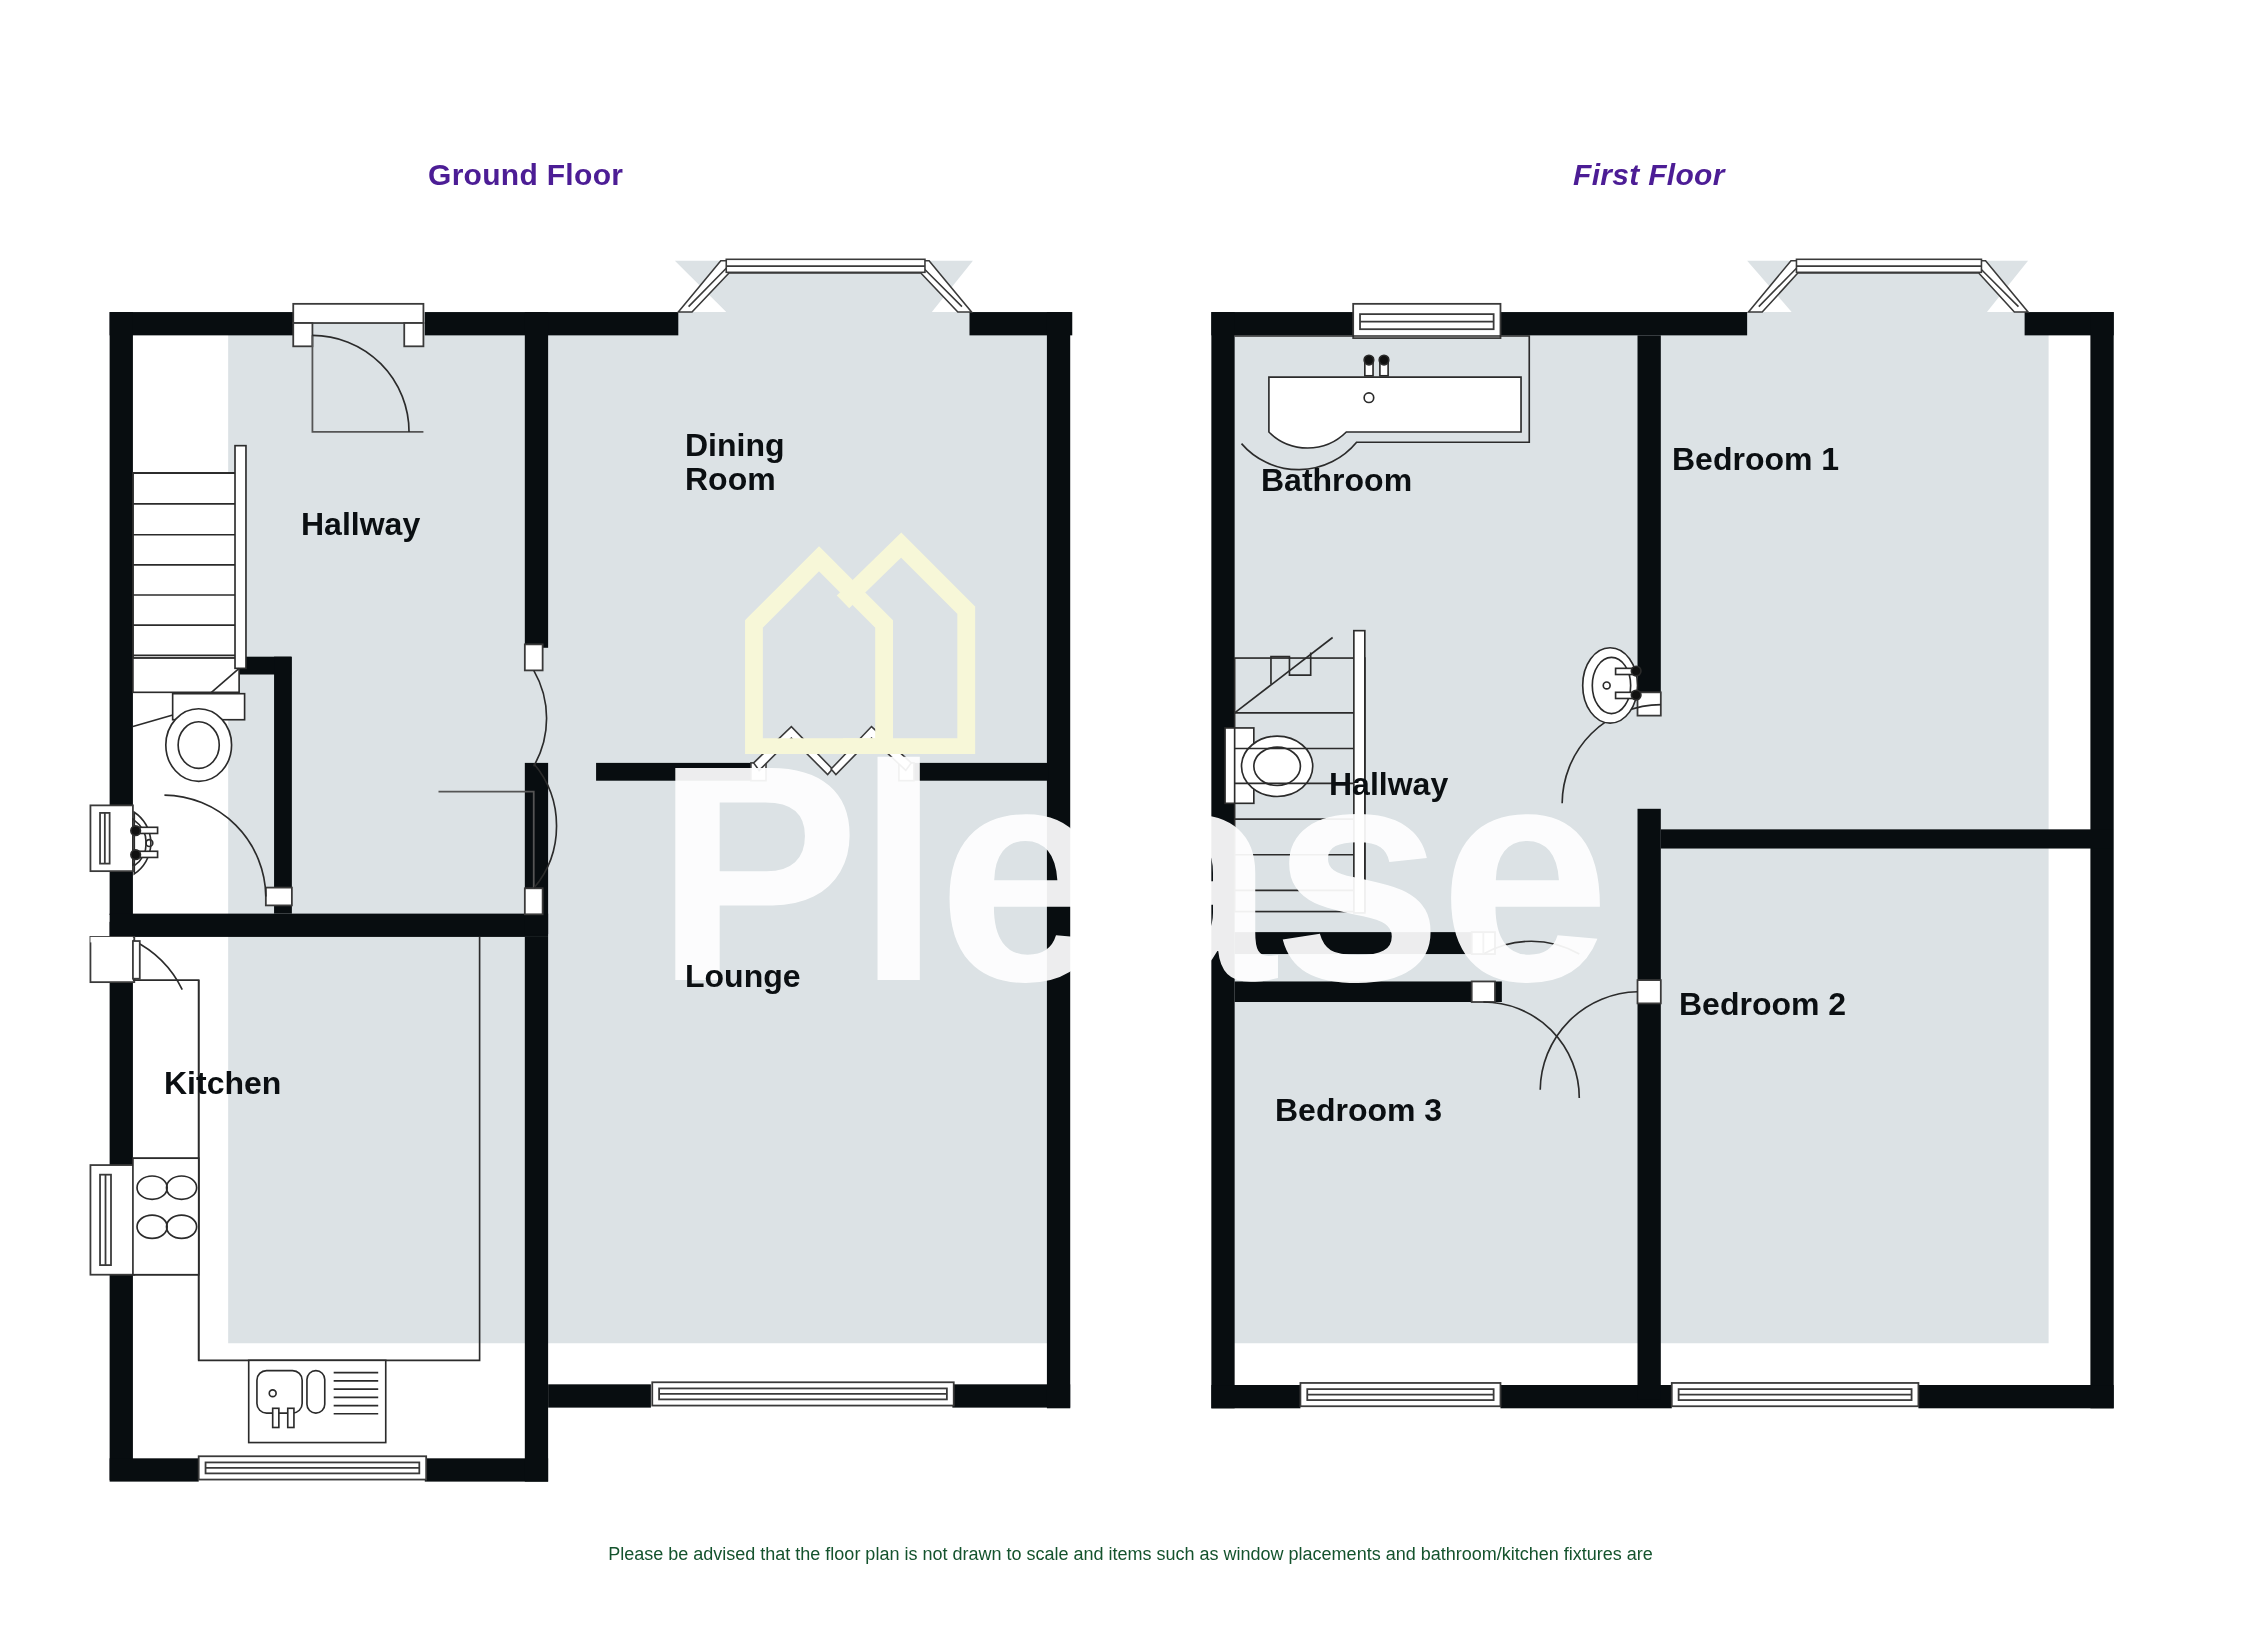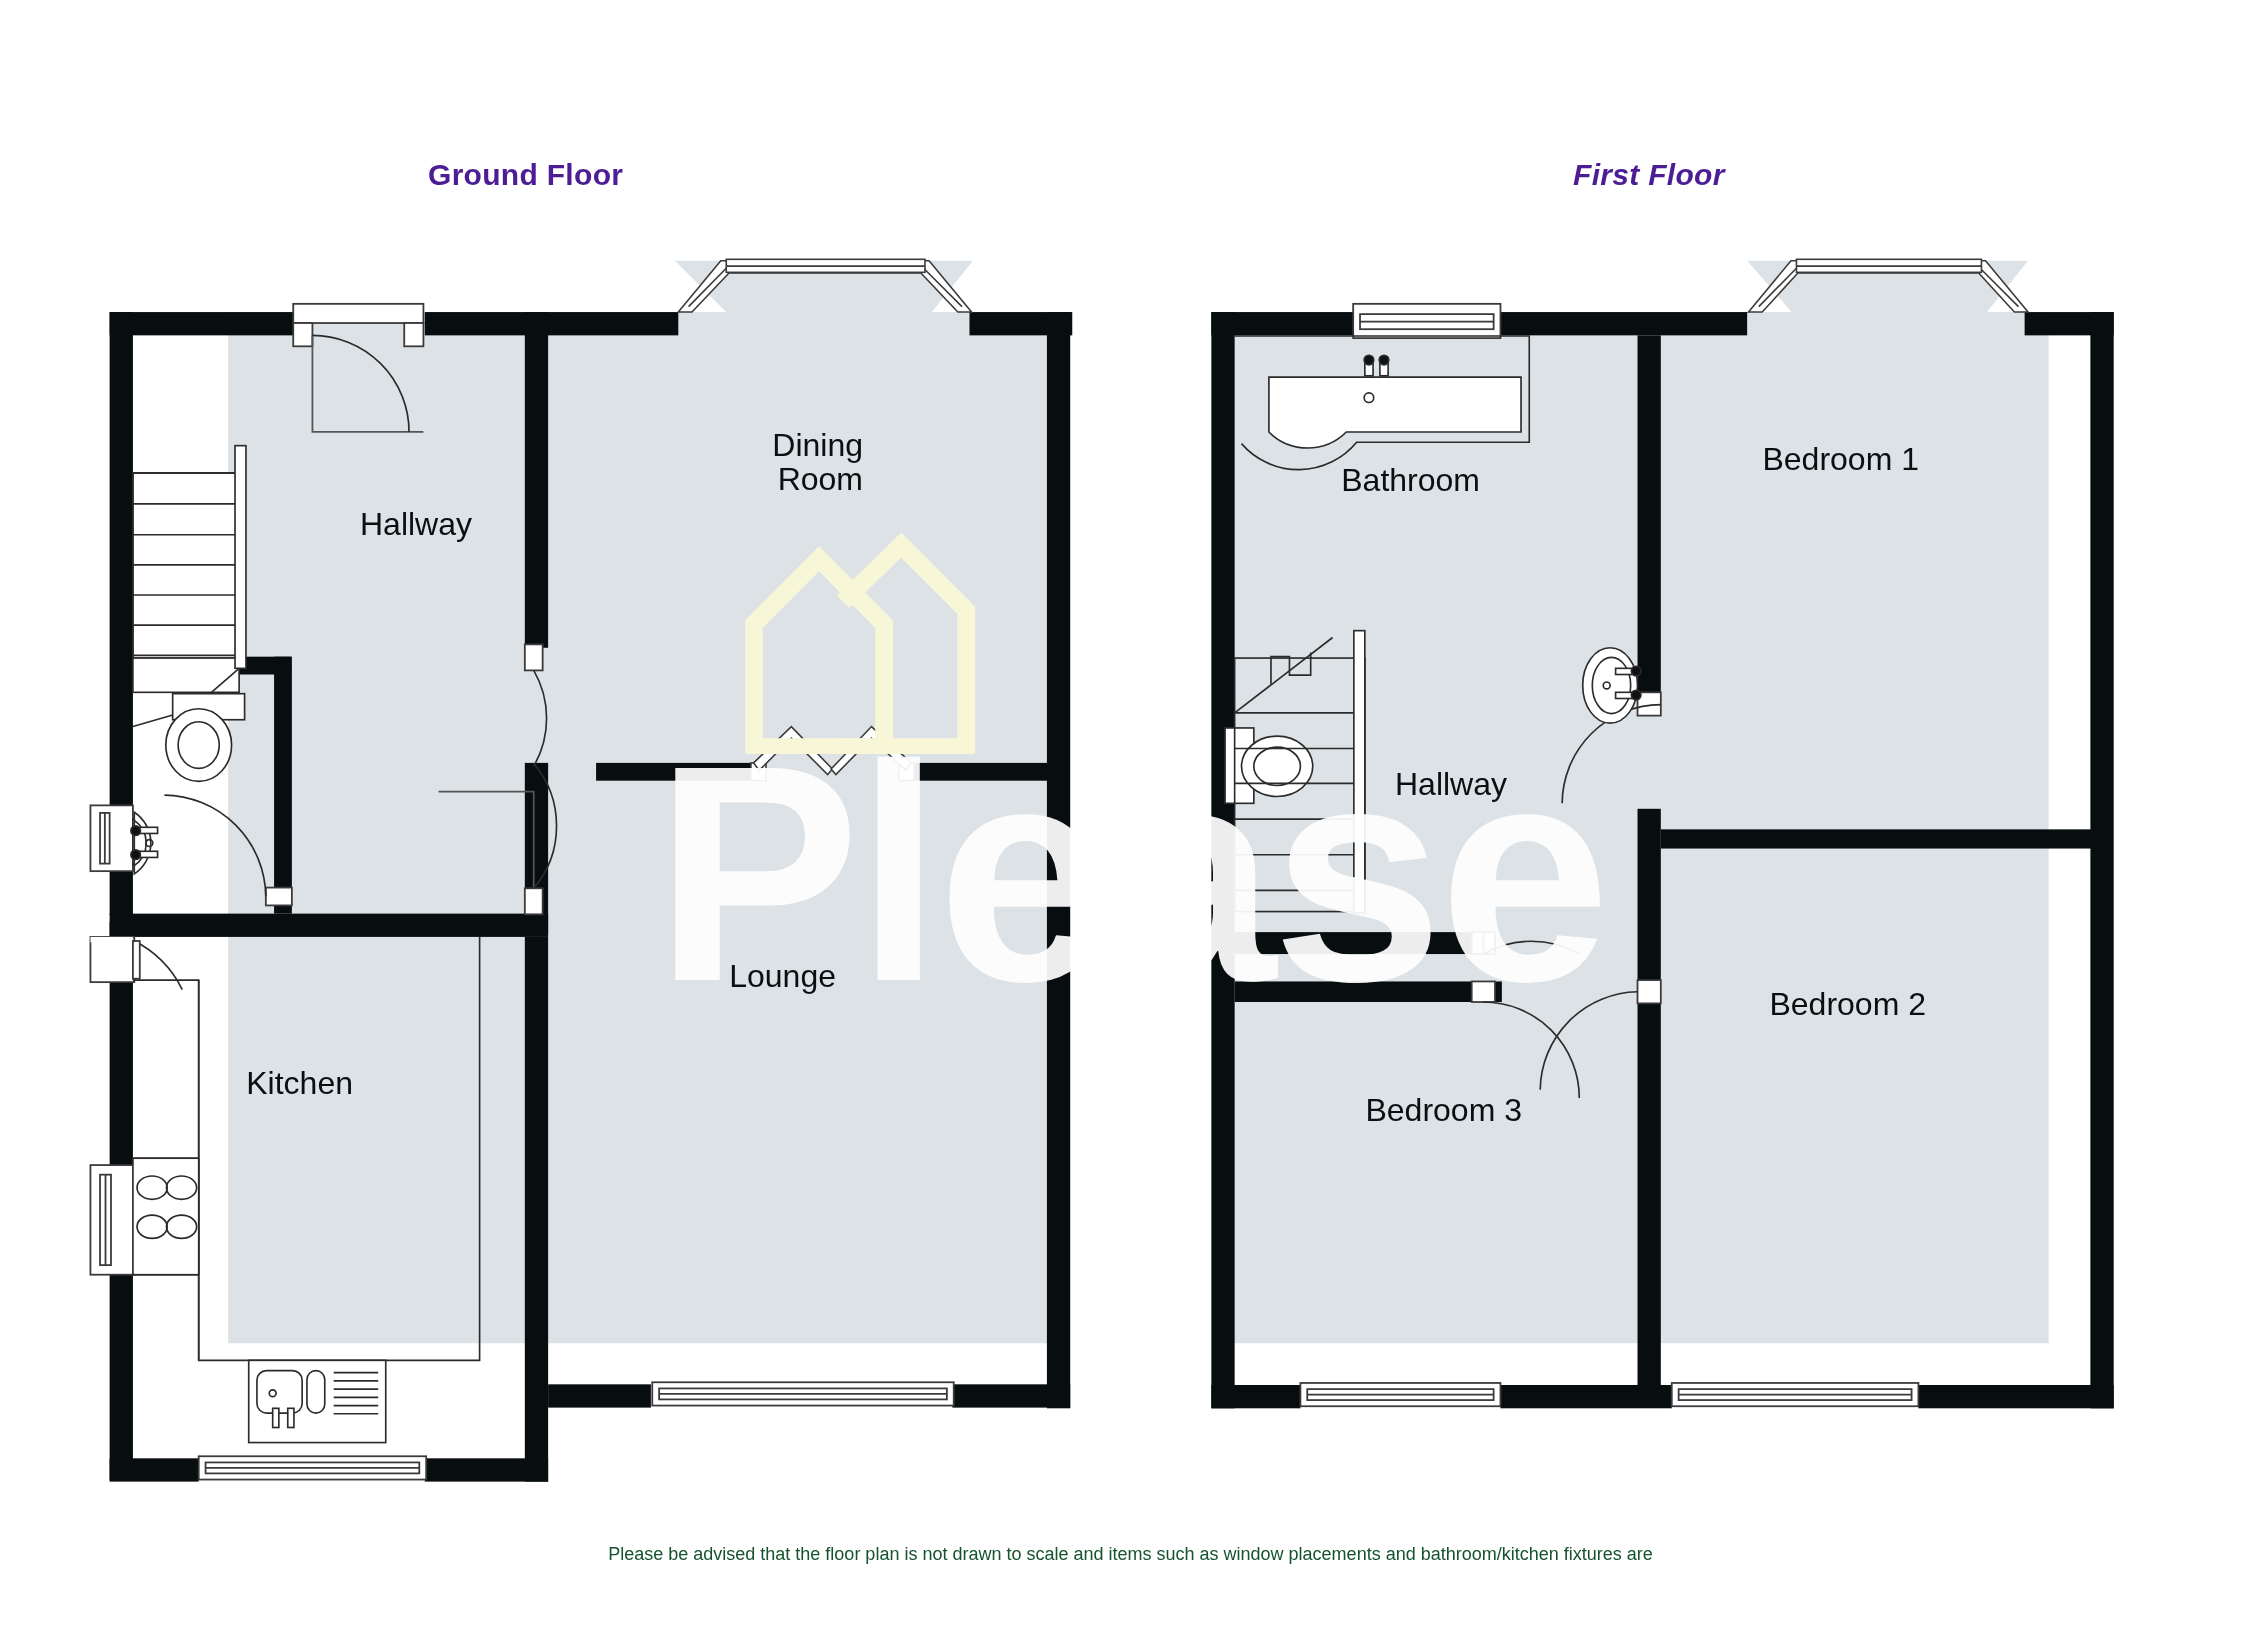--- a/index.html
+++ b/index.html
@@ -2,22 +2,22 @@
 <html style="font-size:11px"><head>
 <meta charset="utf-8">
 <style>
   html,body{margin:0;padding:0;background:#ffffff;}
   body{width:2261px;height:1645px;position:relative;overflow:hidden;
        font-family:"Liberation Sans","DejaVu Sans",sans-serif;}
 
   .floor-title{position:absolute;font-weight:bold;font-size:30px;color:#4c1d95;
                letter-spacing:0.3px;white-space:nowrap;}
 
-  .room-label{position:absolute;font-weight:normal;font-size:32px;color:#0b0f12;
-              white-space:nowrap;text-align:right;line-height:1.07;z-index:40;}
+  .room-label{position:absolute;font-weight:bold;font-size:32px;color:#0b0f12;
+              white-space:nowrap;text-align:left;line-height:1.07;z-index:40;}
 
   .footer{position:absolute;left:0;right:0;top:1542px;text-align:center;
           font-size:18px;color:#14532d;line-height:1.42;}
 
   .plan-svg{position:absolute;left:0;top:0;}
 
   
   .wm{position:absolute;z-index:20;pointer-events:none;}
   .wm-text{left:0;right:0;top:719px;text-align:center;
            font-size:308px;font-weight:bold;color:#ffffff;opacity:.93;
@@ -331,21 +331,21 @@
 
 <div class="room-label" style="left:301px;top:507px;width:171px;">Hallway</div>
 
 <div class="room-label" style="left:685px;top:428px;width:178px;">
   <div>Dining</div>
   <div>Room</div>
 </div>
 
 <div class="room-label" style="left:685px;top:959px;width:151px;">Lounge</div>
 
-<div class="room-label" style="left:182px;top:1066px;width:171px;">Kitchen</div>
+<div class="room-label" style="left:164px;top:1066px;width:171px;">Kitchen</div>
 
 <div class="room-label" style="left:1261px;top:463px;width:219px;">Bathroom</div>
 
 <div class="room-label" style="left:1672px;top:442px;width:247px;">Bedroom 1</div>
 
 <div class="room-label" style="left:1329px;top:767px;width:178px;">Hallway</div>
 
 <div class="room-label" style="left:1679px;top:987px;width:247px;">Bedroom 2</div>
 
 <div class="room-label" style="left:1275px;top:1093px;width:247px;">Bedroom 3</div>

